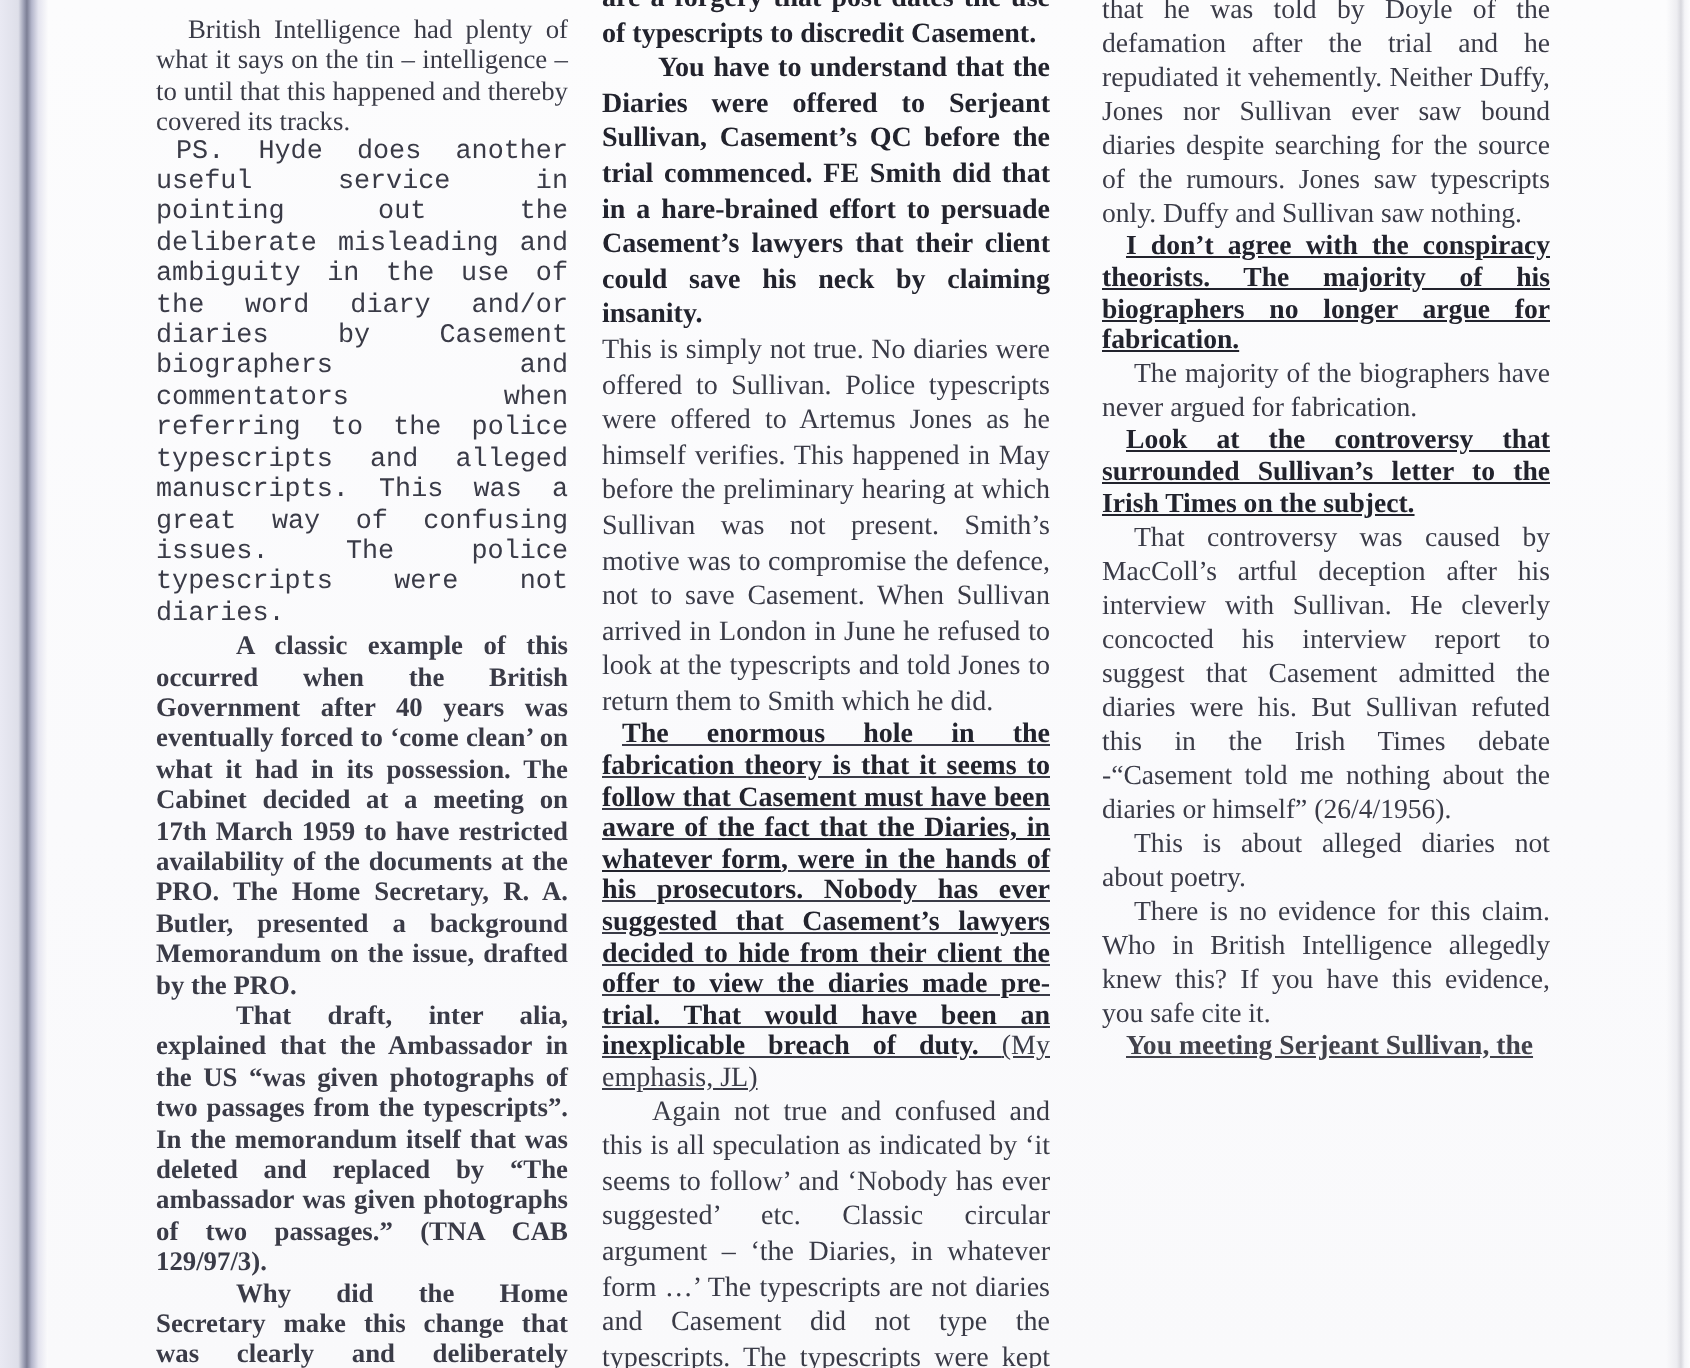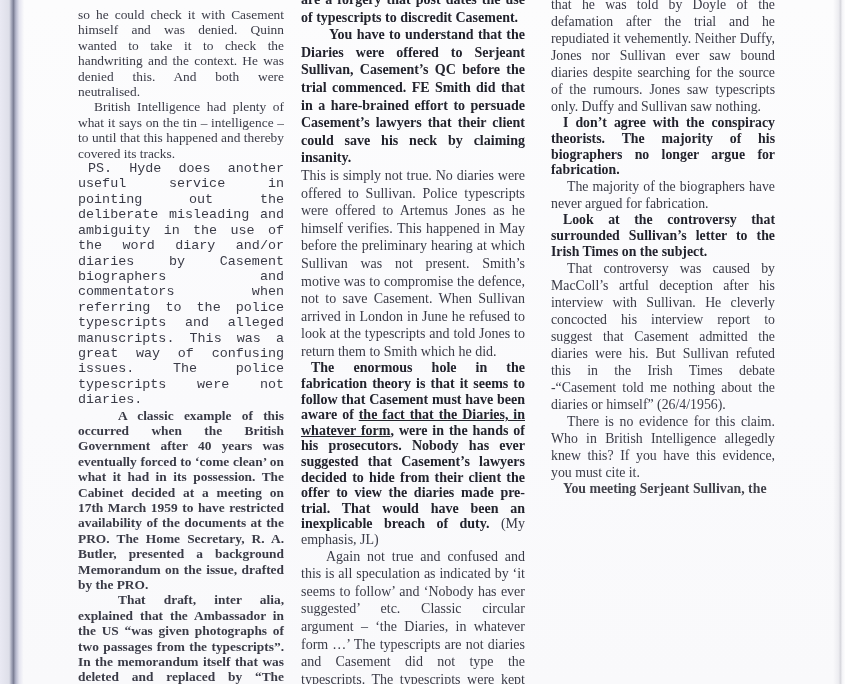--- a/index.html
+++ b/index.html
@@ -35,38 +35,37 @@
   
   .flush{text-indent:0;}
   .ind10{text-indent:10px;font-family:Liberation Mono, monospace;}
   .ind16{text-indent:16px;}
   .ind25{text-indent:25px;}
   .ind28{text-indent:28px;}
   .ind40{text-indent:40px;font-weight:bold;}
   
   .gap2 {margin-top:2px;}
   .gap8 {margin-top:8px;}
-  .gap14{margin-top:14px;}
+  .gap14{margin-top:14px;text-decoration:underline;}
   .gap28{margin-top:28px;}
   
   .quote-block-mid{margin-left:27px;line-height:15.6px;text-indent:10px;}
   .quote-block-right{margin-left:16px;line-height:15.8px;text-indent:12px;}
   
   .cutoff{opacity:.85;}
 </style>
 </head>
 <body>
 
 <div id="page">
 
   <div class="binding"></div>
   <div class="right-edge"></div>
 
   <div class="col" id="col-left">
-    <p class="flush">so he could check it with Casement himself and was denied. Quinn wanted to take it to check the handwriting and the context. He was denied this.  And both were neutralised.</p>
     <p class="ind16 gap2">British Intelligence had plenty of what it says on the tin – intelligence – to until that this happened and thereby covered its tracks.</p>
     <p class="ind10 gap28">PS. Hyde does another useful service in pointing out the deliberate misleading and ambiguity in the use of the word diary and/or diaries by Casement biographers and commentators when referring to the police typescripts and alleged manuscripts. This was a great way of confusing issues. The police typescripts were not diaries.</p>
     <p class="ind40">A classic example of this occurred when the British Government after 40 years was eventually forced to ‘come clean’ on what it had in its possession. The Cabinet decided at a meeting on 17th March 1959 to have restricted availability of the documents at the PRO. The Home Secretary, R. A. Butler, presented a background Memorandum on the issue, drafted by the PRO.</p>
     <p class="ind40">That draft, inter alia, explained that the Ambassador in the US “was given photographs of two passages from the typescripts”. In the memorandum itself that was deleted and replaced by “The ambassador was given photographs of two passages.” (TNA CAB 129/97/3).</p>
     <p class="ind40">Why did the Home Secretary make this change that was clearly and deliberately misleading? The Memorandum was recorded as being “Removed and destroyed on 5/10/93” in file HO 144/23481.</p>
 
   </div>
 
   <div class="col" id="col-middle">
     <p class="bold flush">are a forgery that post dates the use of typescripts to discredit Casement.</p>
@@ -77,17 +76,18 @@
     </p>
     <p class="ind25 gap8">Again not true and confused and this is all speculation as indicated by ‘it seems to follow’ and ‘Nobody has ever suggested’ etc. Classic circular argument – ‘the Diaries, in whatever form …’ The typescripts are not diaries and Casement did not type the typescripts. The typescripts were kept by Jones in a safe until Sullivan’s arrival in London just before 12 June for the trial on 26</p>
   </div>
 
   <div class="col" id="col-right">
     <p class="flush">that he was told by Doyle of the defamation after the trial and he repudiated it vehemently. Neither Duffy, Jones nor Sullivan ever saw bound diaries despite searching for the source of the rumours. Jones saw typescripts only. Duffy and Sullivan saw nothing.</p>
     <p class="bold quote-block-right gap14">I don’t agree with the conspiracy theorists. The majority of his biographers no longer argue for fabrication.</p>
     <p class="ind16 gap8">The majority of the biographers have never argued for fabrication.</p>
     <p class="bold quote-block-right gap14">Look at the controversy that surrounded Sullivan’s letter to the Irish Times on the subject.</p>
     <p class="ind16 gap8">That controversy was caused by MacColl’s artful deception after his interview with Sullivan. He cleverly concocted his interview report to suggest that Casement admitted the diaries were his. But Sullivan refuted this in the Irish Times debate -“Casement told me nothing about the diaries or himself” (26/4/1956).</p>
-    <p class="ind16 gap8">There is no evidence for this claim. Who in British Intelligence allegedly knew this? If you have this evidence, you must cite it.</p>
+    <p class="ind16 gap8">This is about alleged diaries not about poetry.</p>
+    <p class="ind16 gap8">There is no evidence for this claim. Who in British Intelligence allegedly knew this? If you have this evidence, you safe cite it.</p>
     <p class="bold quote-block-right gap14 cutoff">You meeting Serjeant Sullivan, the</p>
   </div>
 
 </div>
 
 </body></html>

